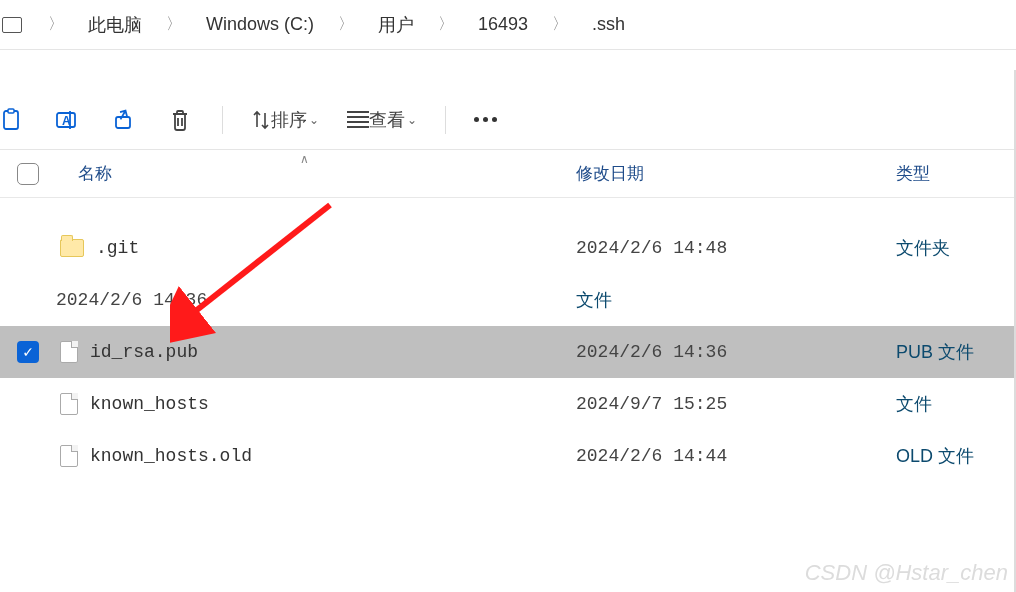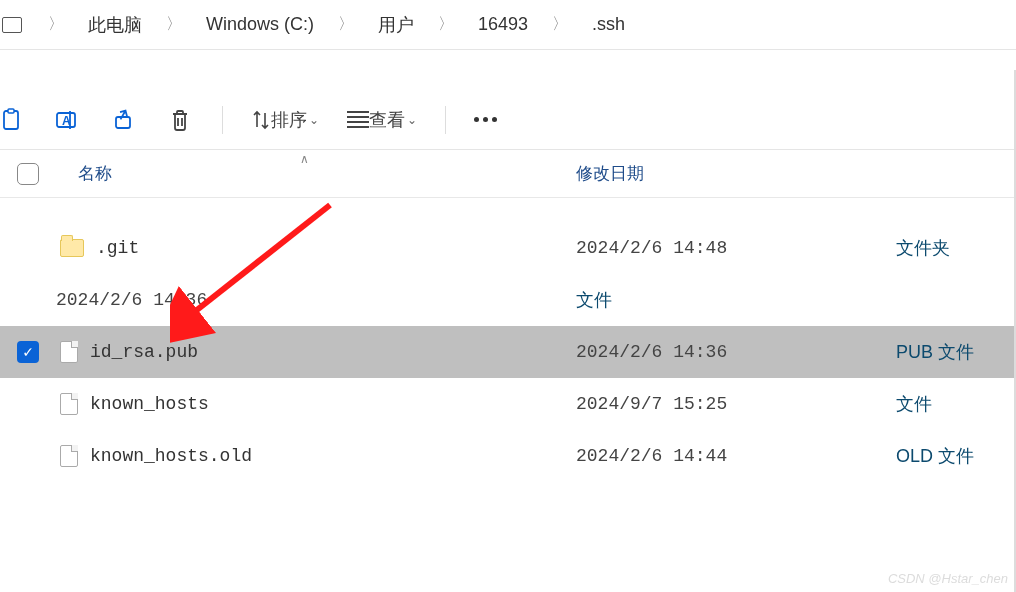--- a/index.html
+++ b/index.html
@@ -106,21 +106,21 @@
     }
     .file-icon::after {
       content:""; position:absolute; right:-1px; top:-1px; width:6px; height:6px;
       border-bottom:1px solid #aaa; border-left:1px solid #aaa; background:#f3f3f3;
     }
     .arrow-annotation {
       position:absolute; pointer-events:none;
     }
     .watermark {
       position:absolute; right:8px; bottom:6px; color:#dcdcdc;
-      font-size:13px; font-style:italic;
+      font-size:22px; font-style:italic;
     }
     .right-edge { position:absolute; right:0; top:70px; bottom:0; width:2px; background:#dcdcdc; }
   </style>
 </head>
 <body>
 
 <div class="breadcrumb">
   <span class="bc-computer-icon"></span>
   <span class="bc-chevron">〉</span>
   <span class="bc-item">此电脑</span>
@@ -187,20 +187,21 @@
     </div>
 </div>
 
 <div class="content">
   <div class="header-row">
     <div class="checkbox-cell">
         <div class="hdr-checkbox"></div>
       </div>
     <div class="col-name">名称</div>
     <div>修改日期</div>
+    <div>类型</div>
     <div class="sort-indicator">∧</div>
   </div>
   <div class="body-spacer"></div>
 
   <div id="rows">
       <div class="row">
         <div class="checkbox-cell"></div>
         <div class="name-cell">
           <div class="folder-icon"></div>
           <span>.git</span>

